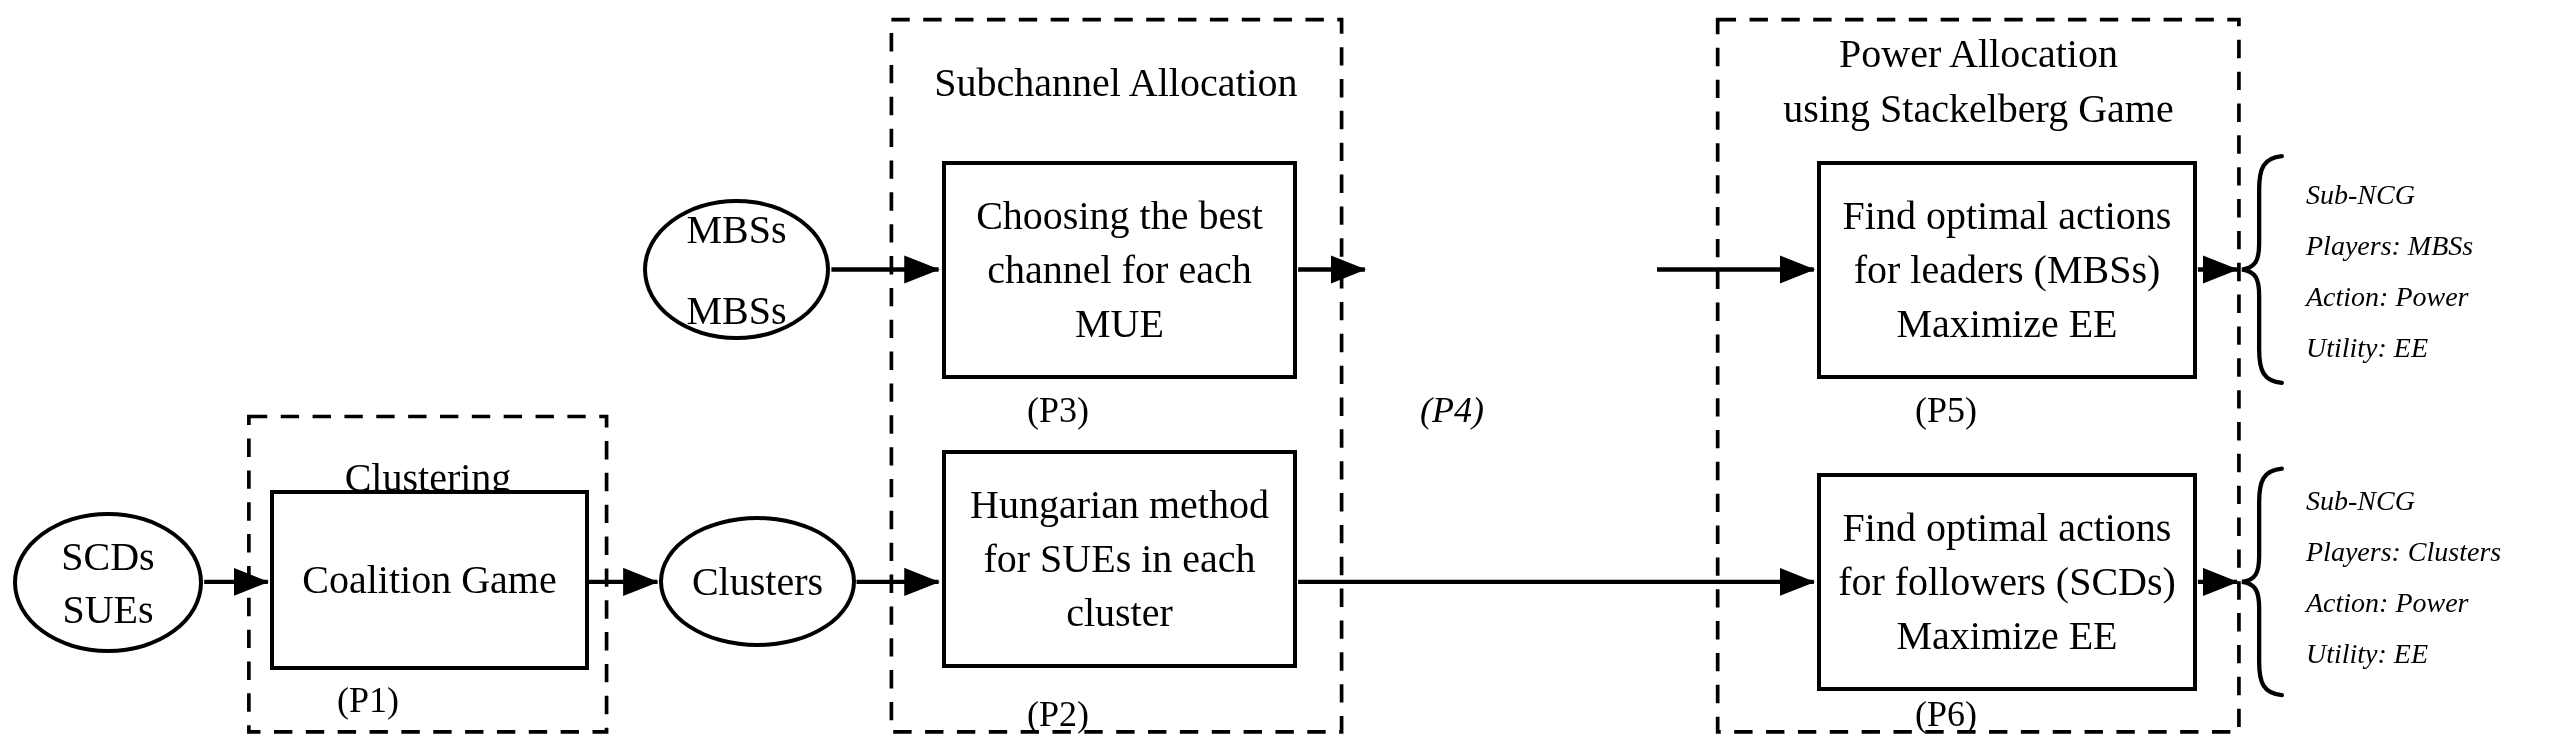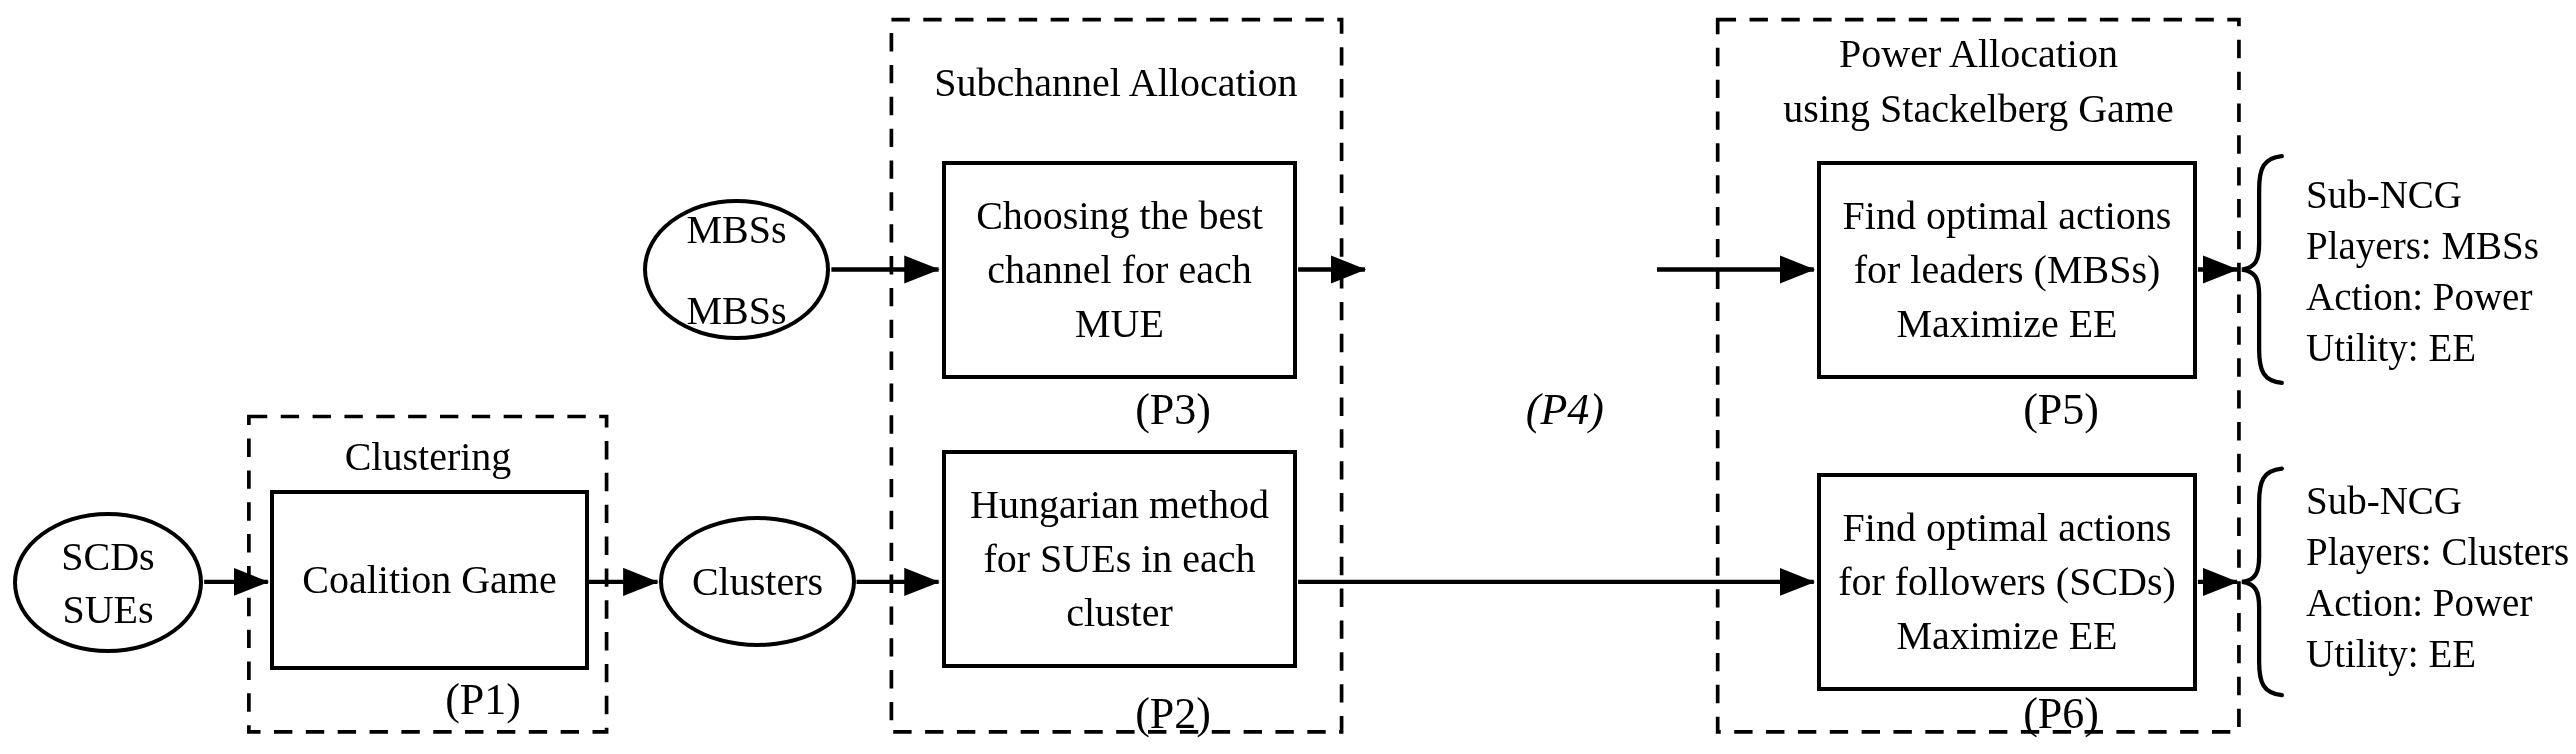--- a/index.html
+++ b/index.html
@@ -46,29 +46,30 @@
   .grouplabel {
     position: absolute;
     text-align: center;
     font-size: 40px;
     line-height: 55px;
     white-space: nowrap;
   }
   .tag {
     position: absolute;
     width: 184px;
-    text-align: right;
-    font-size: 44px;
+    text-align: left;
+    font-size: 36px;
     line-height: 54px;
   }
   .ann {
     position: absolute;
-    font-size: 39px;
+    font-size: 28px;
     line-height: 51px;
     white-space: nowrap;
+    font-style: italic;
   }
   .ann span, .node span, .grouplabel span { display: block; }
 </style>
 </head>
 <body>
 
 <div class="canvas">
 
   <svg class="layer" viewBox="0 0 4205 1231">
     <defs>
@@ -104,21 +105,21 @@
 
   <div class="node ellipse" style="left:643px; top:199px; width:187px; height:141px;gap:28px;">
     <span>MBSs</span>
     <span>MBSs</span>
   </div>
 
   <div class="node ellipse" style="left:659px; top:516px; width:197px; height:131px;">
     <span>Clusters</span>
   </div>
 
-  <div class="grouplabel" style="left:249px; top:429px; width:358px;">Clustering</div>
+  <div class="grouplabel" style="left:249px; top:450px; width:358px;">Clustering</div>
 
   <div class="grouplabel" style="left:891px; top:55px; width:450px;">Subchannel Allocation</div>
 
   <div class="grouplabel" style="left:1718px; top:26px; width:521px;">
     <span>Power Allocation</span>
     <span>using Stackelberg Game</span>
   </div>
 
   <div class="node box" style="left:270px; top:490px; width:319px; height:180px;">
     <span>Coalition Game</span>

